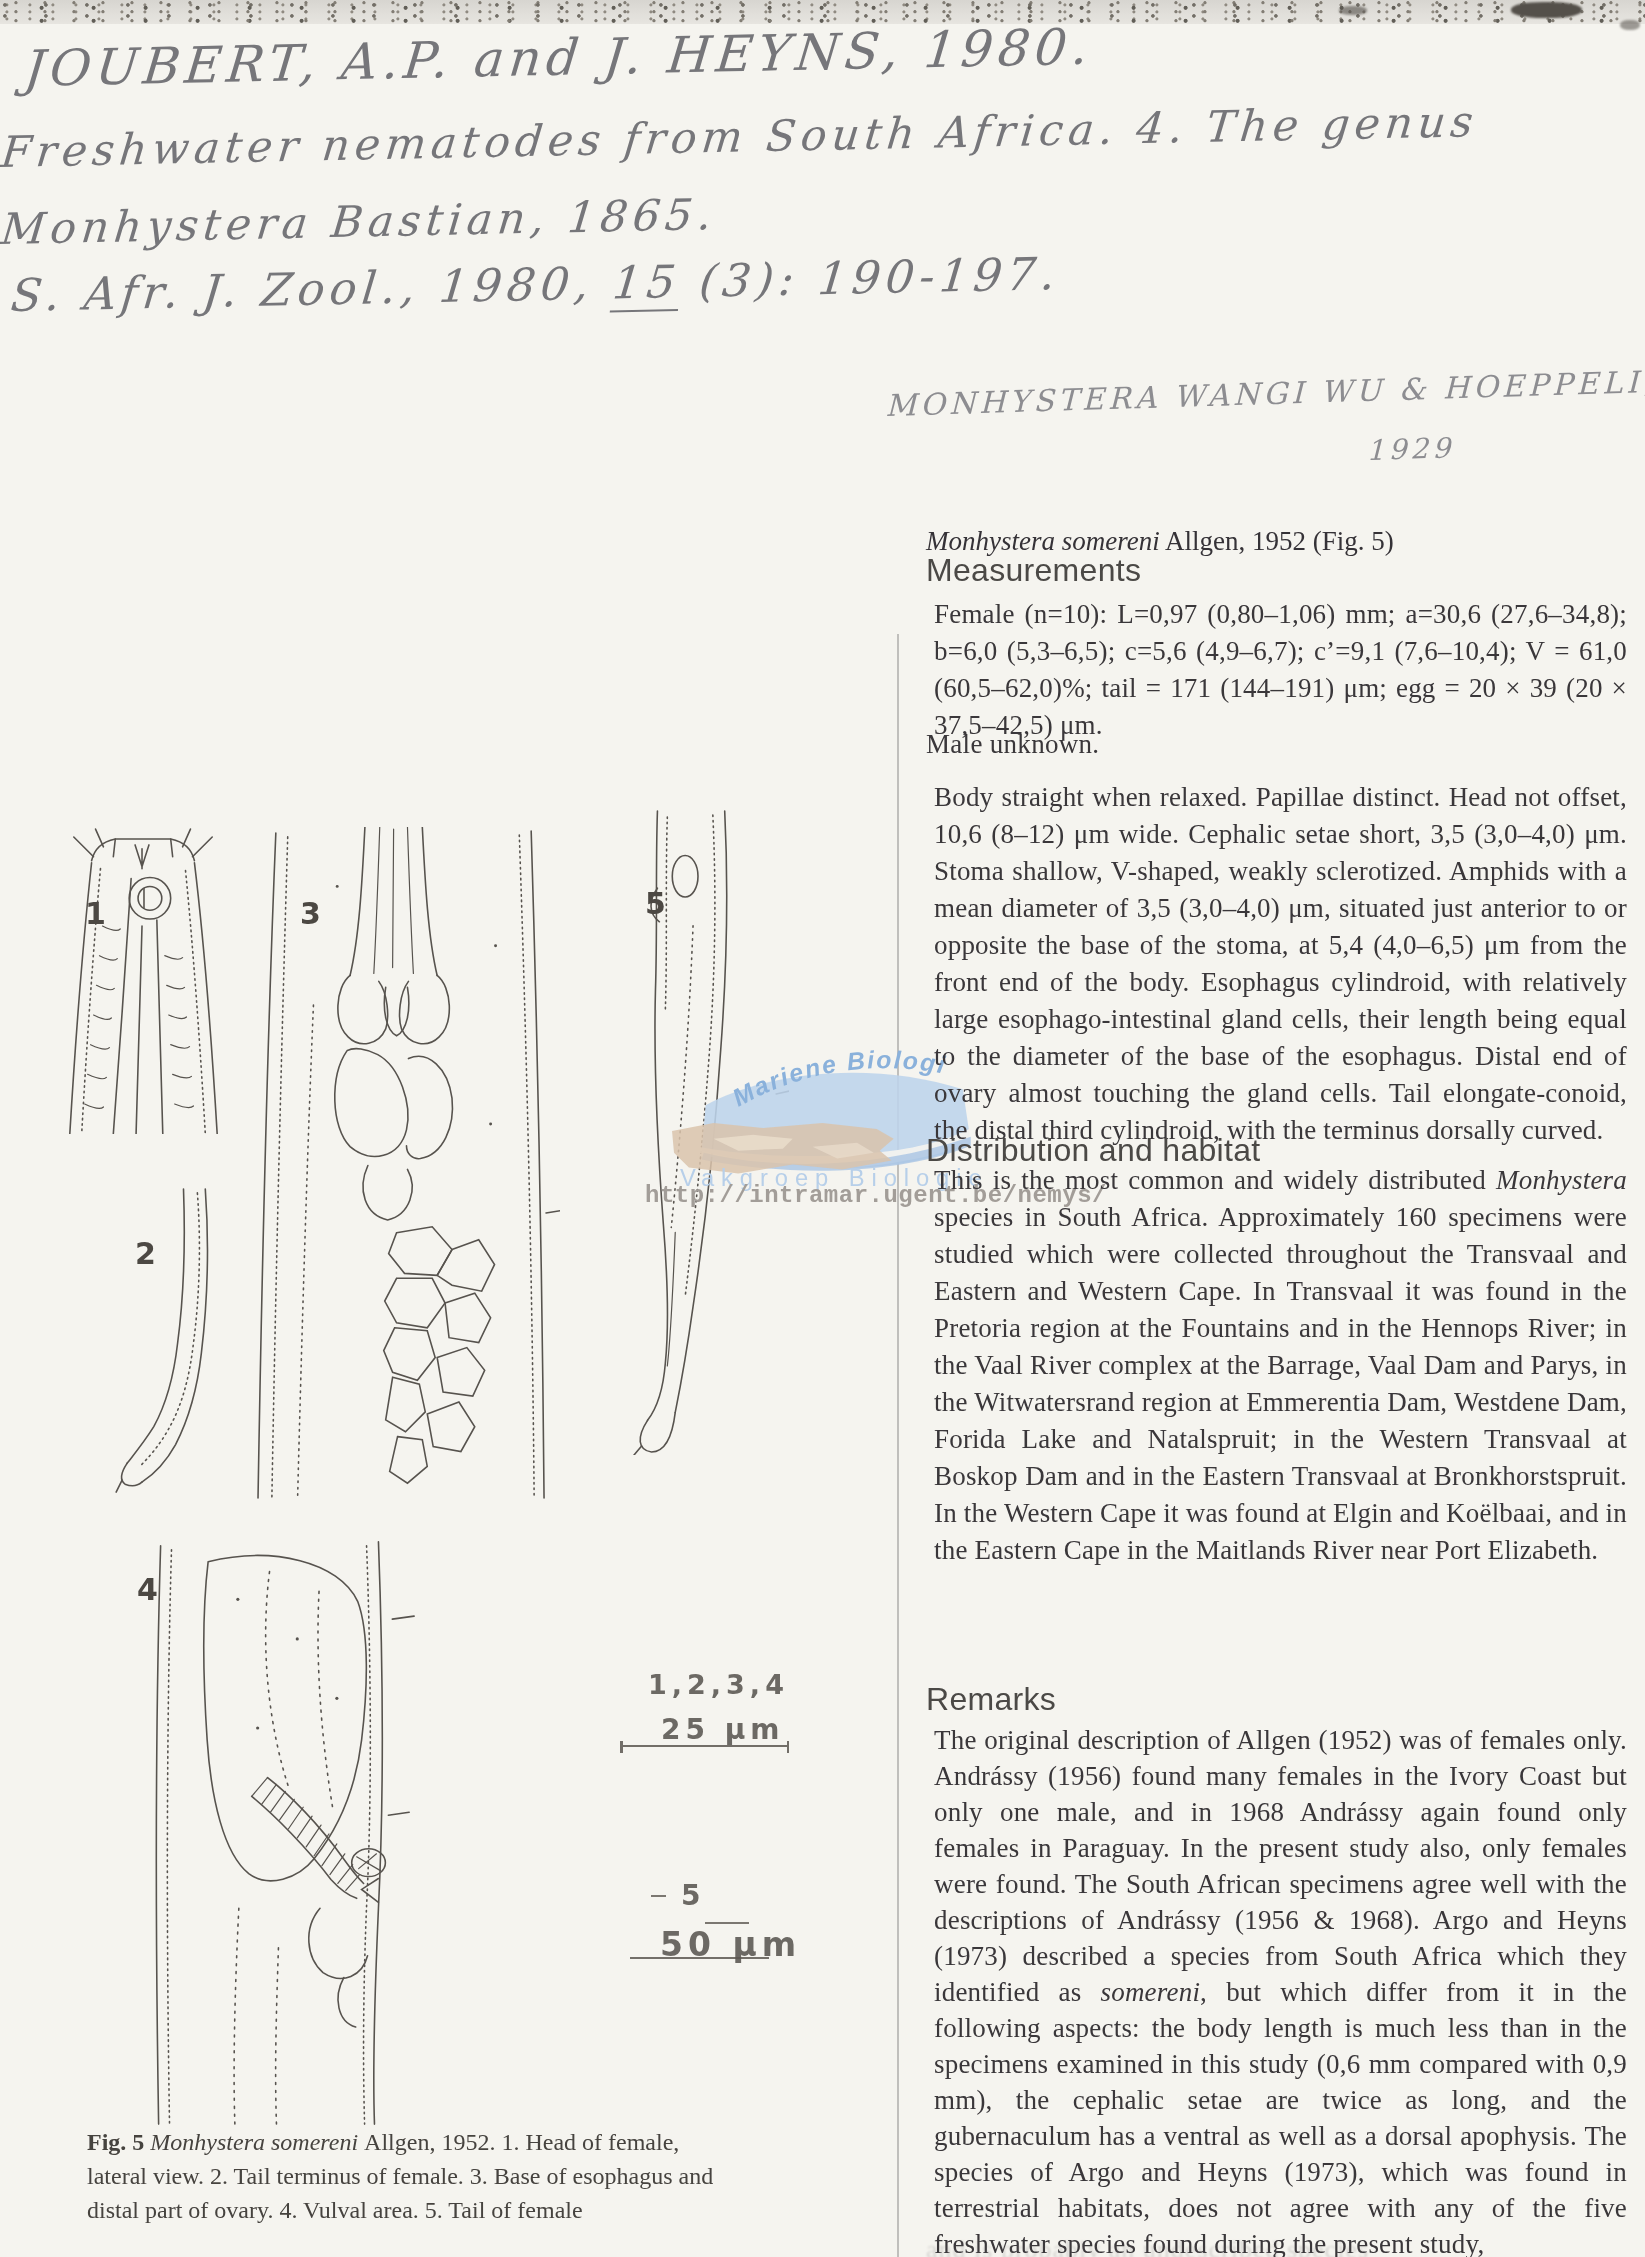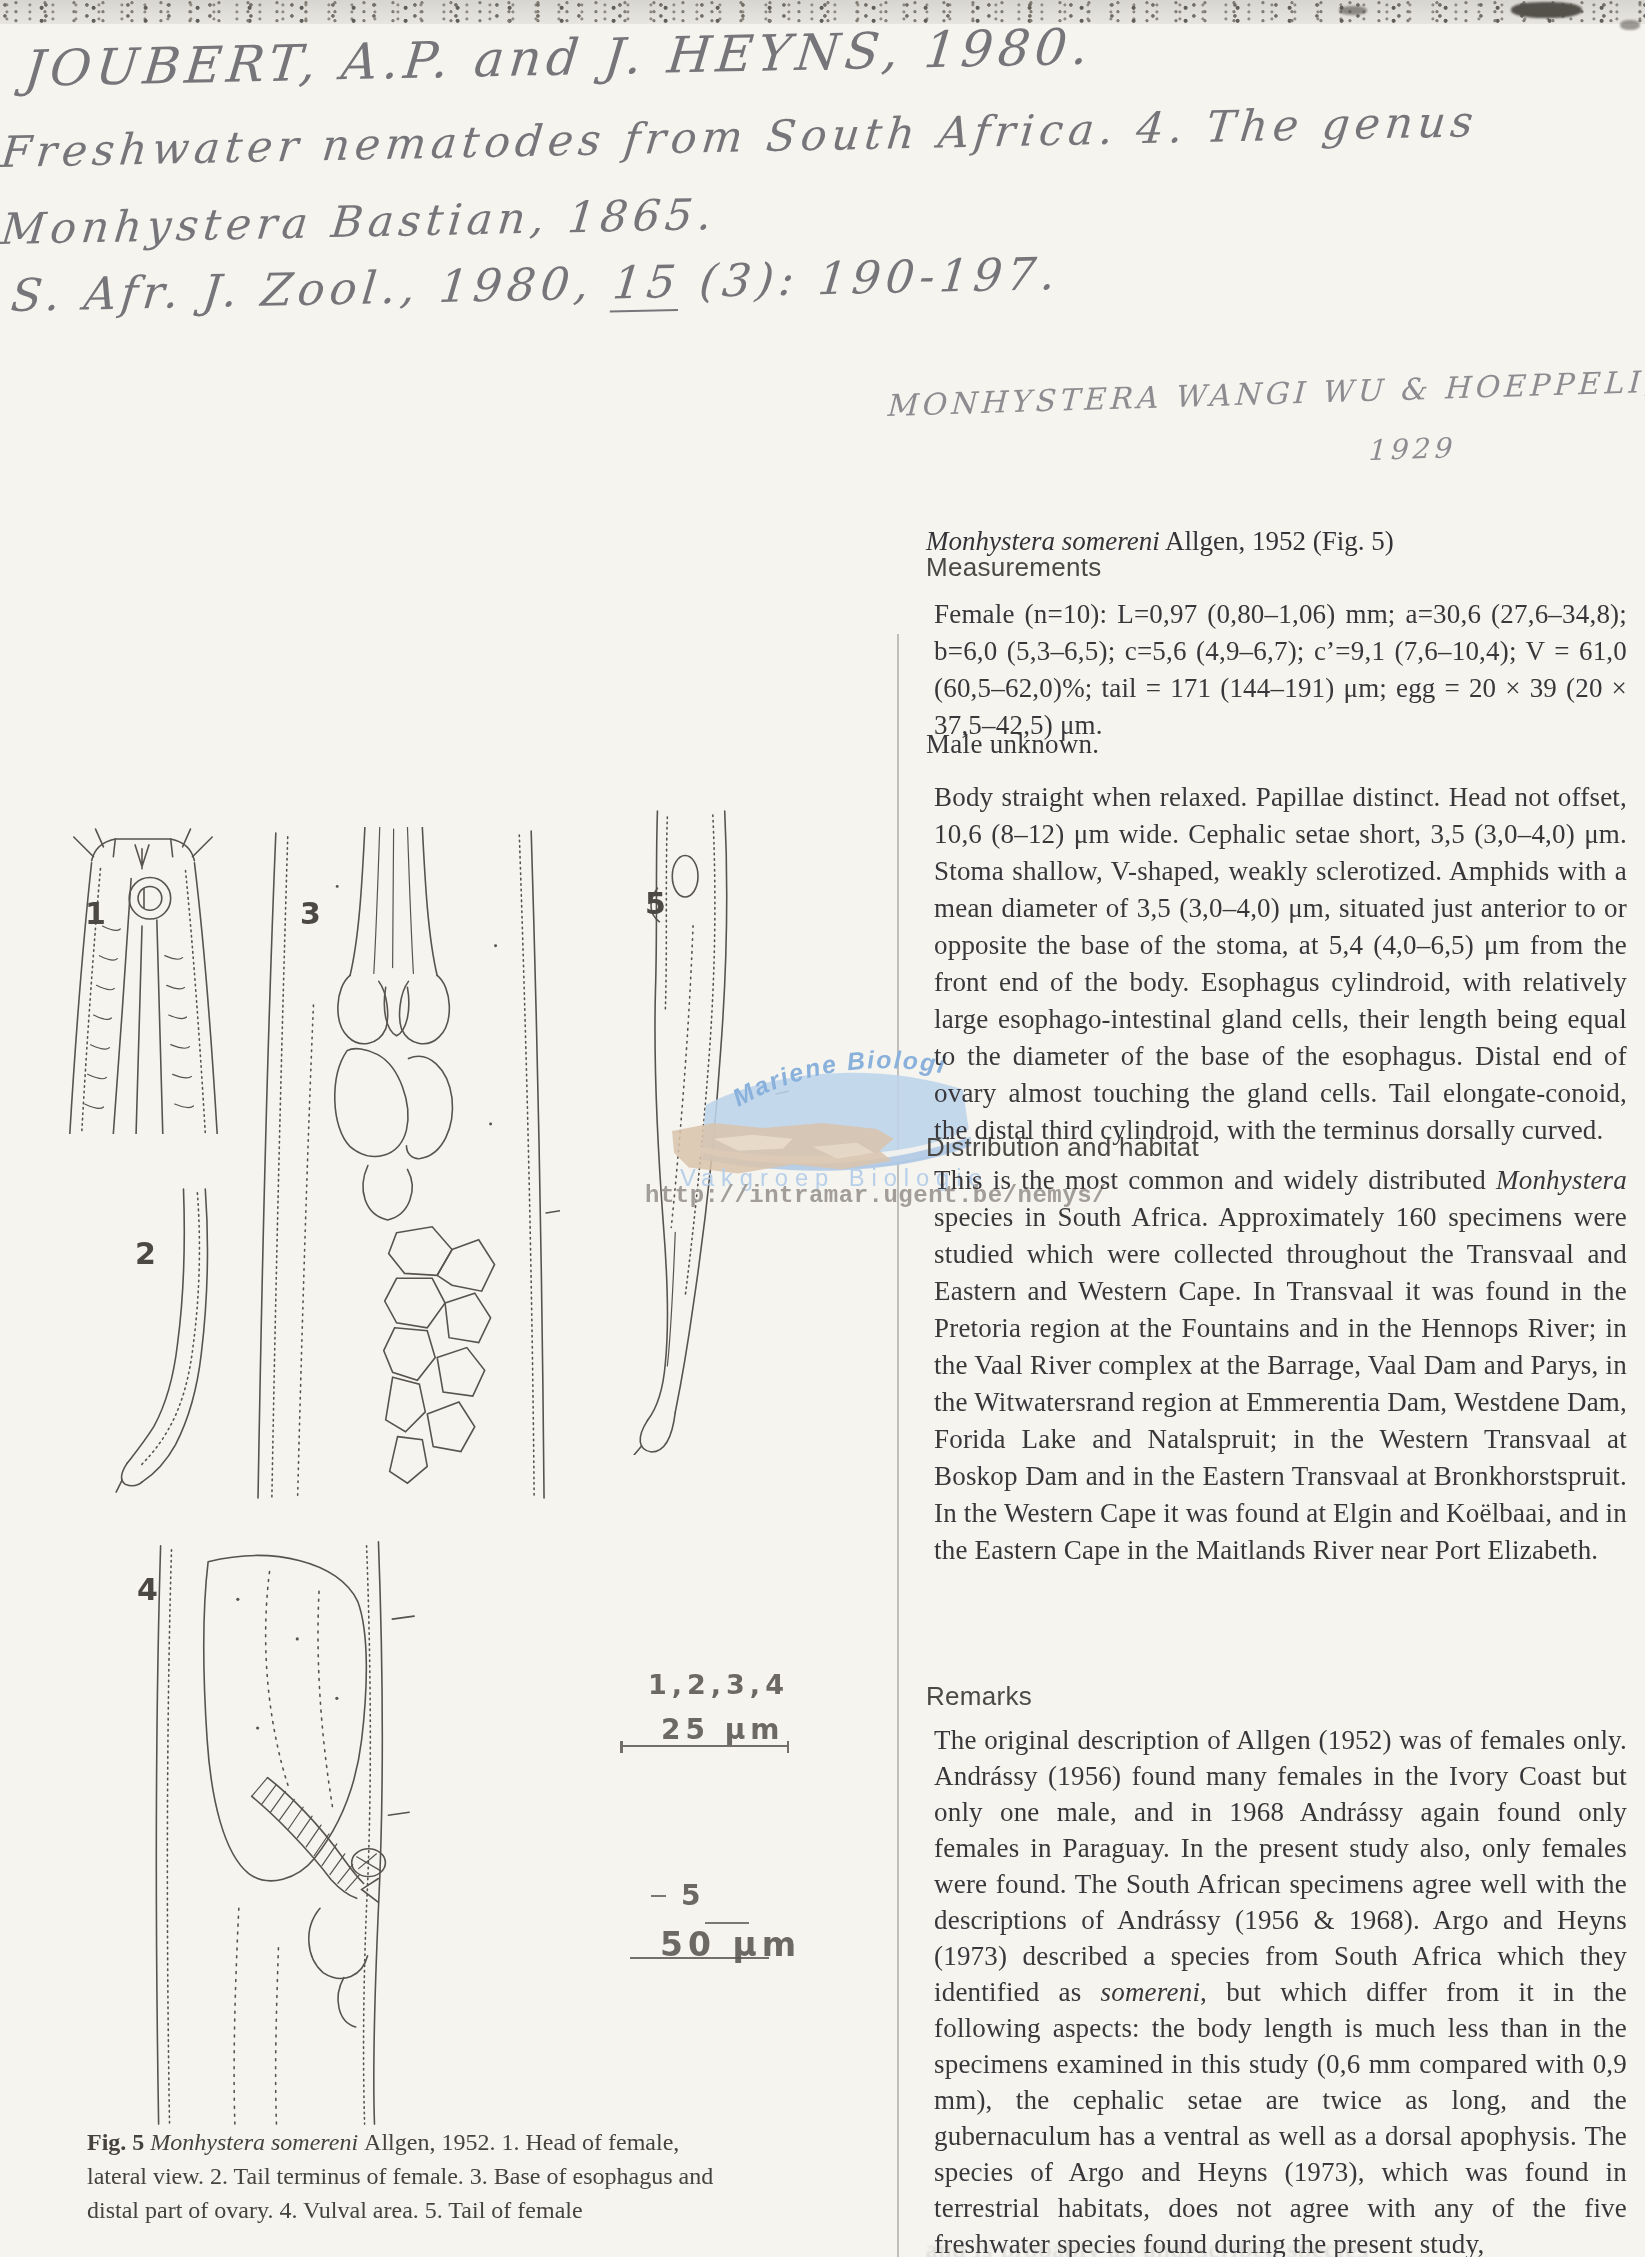--- a/index.html
+++ b/index.html
@@ -35,21 +35,21 @@
     letter-spacing:4px;white-space:nowrap;
   }
   
   .col{position:absolute;left:926px;width:709px;z-index:3;}
   .ptxt{
     font-size:27px;line-height:37px;text-align:justify;
     letter-spacing:0.2px;color:#3a373a;margin:8px;
   }
   .heading{
     position:absolute;left:926px;z-index:3;font-family:"Liberation Sans",sans-serif;
-    font-size:26px;color:#4b4946;letter-spacing:0.3px;
+    font-size:32px;color:#4b4946;letter-spacing:0.3px;
   }
   .title-line{position:absolute;left:926px;z-index:3;font-size:27px;color:#353237;white-space:nowrap;margin-top:36px;}
   .it{font-style:italic;}
   .faded{
     position:absolute;left:926px;width:709px;z-index:3;font-size:26px;color:#6a676a;
     opacity:.22;filter:blur(1.1px);letter-spacing:1px;
   }
   
   .fig{position:absolute;z-index:1;}
   .fig svg{display:block;}

